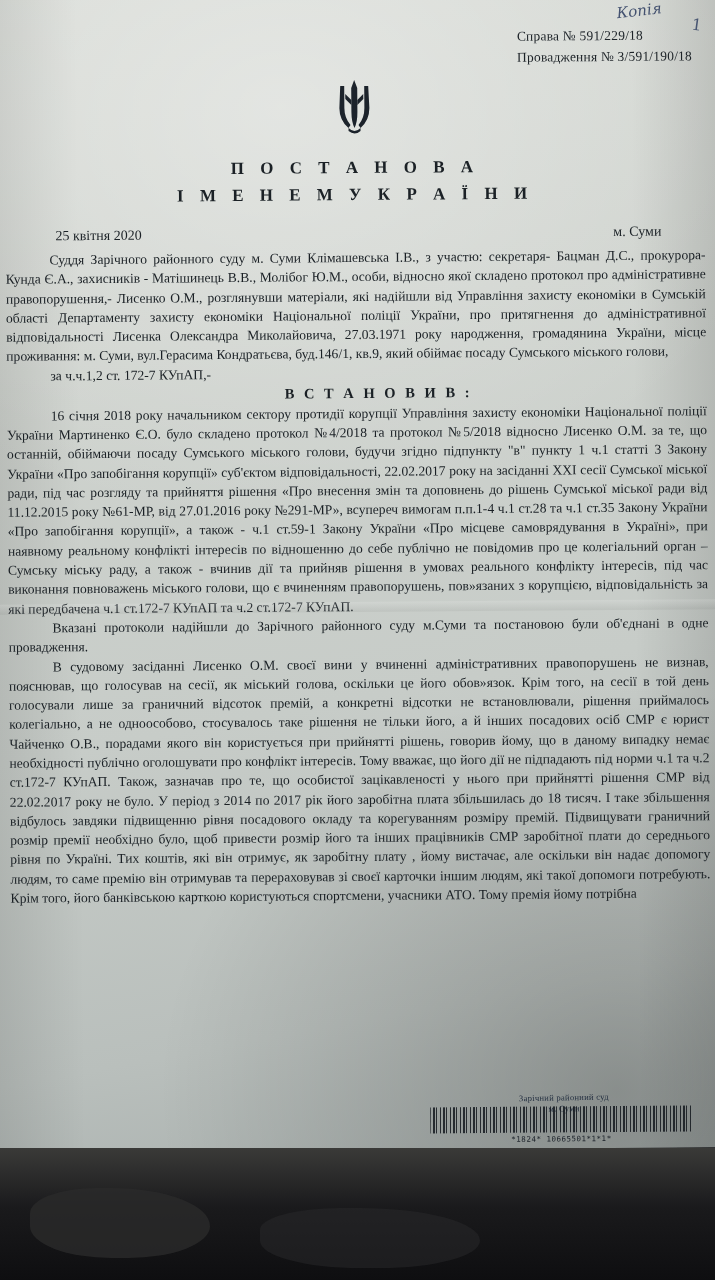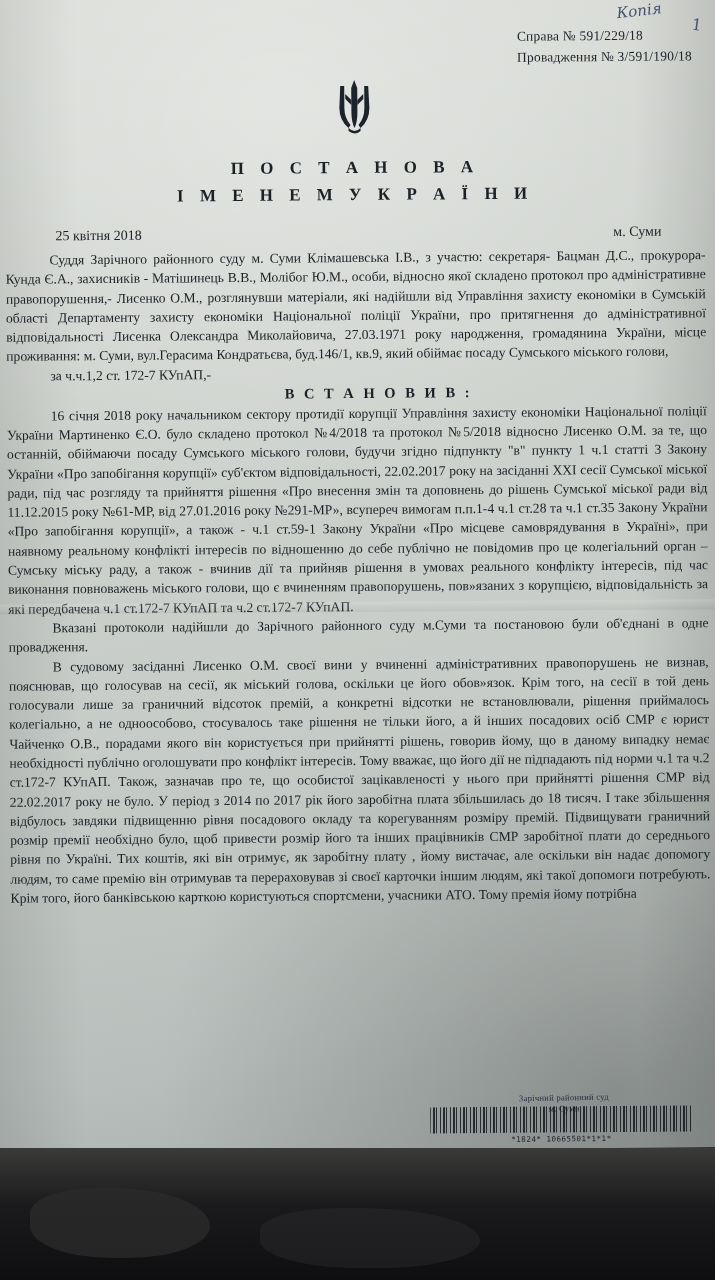--- a/index.html
+++ b/index.html
@@ -238,21 +238,21 @@
           </g>
         </svg>
       </div>
 
       <div class="title-block">
         <div class="title-main">П О С Т А Н О В А</div>
         <div class="title-sub">І М Е Н Е М   У К Р А Ї Н И</div>
       </div>
 
       <div class="daterow">
-        <div>25 квітня 2018</div>
+        <div>25 квітня 2020</div>
         <div class="city">м. Суми</div>
       </div>
 
       <div class="body">
         <p>Суддя Зарічного районного суду м. Суми Клімашевська І.В., з участю: секретаря- Бацман Д.С., прокурора- Кунда Є.А., захисників - Матішинець В.В., Молібог Ю.М., особи, відносно якої складено протокол про адміністративне правопорушення,- Лисенко О.М., розглянувши матеріали, які надійшли від Управління захисту економіки в Сумській області Департаменту захисту економіки Національної поліції України, про притягнення до адміністративної відповідальності Лисенка Олександра Миколайовича, 27.03.1971 року народження, громадянина України, місце проживання: м. Суми, вул.Герасима Кондратьєва, буд.146/1, кв.9, який обіймає посаду Сумського міського голови,</p>
         <p>за ч.ч.1,2 ст. 172-7 КУпАП,-</p>
         <p class="center-head">В С Т А Н О В И В :</p>
         <p>16 січня 2018 року начальником сектору протидії корупції Управління захисту економіки Національної поліції України Мартиненко Є.О. було складено протокол №4/2018 та протокол №5/2018 відносно Лисенко О.М. за те, що останній, обіймаючи посаду Сумського міського голови, будучи згідно підпункту "в" пункту 1 ч.1 статті 3 Закону України «Про запобігання корупції» суб'єктом відповідальності, 22.02.2017 року на засіданні ХХІ сесії Сумської міської ради, під час розгляду та прийняття рішення «Про внесення змін та доповнень до рішень Сумської міської ради від 11.12.2015 року №61-МР, від 27.01.2016 року №291-МР», всупереч вимогам п.п.1-4 ч.1 ст.28 та ч.1 ст.35 Закону України «Про запобігання корупції», а також - ч.1 ст.59-1 Закону України «Про місцеве самоврядування в Україні», при наявному реальному конфлікті інтересів по відношенню до себе публічно не повідомив про це колегіальний орган – Сумську міську раду, а також - вчинив дії та прийняв рішення в умовах реального конфлікту інтересів, під час виконання повноважень міського голови, що є вчиненням правопорушень, пов»язаних з корупцією, відповідальність за які передбачена ч.1 ст.172-7 КУпАП та ч.2 ст.172-7 КУпАП.</p>
         <p>Вказані протоколи надійшли до Зарічного районного суду м.Суми та постановою були об'єднані в одне провадження.</p>
         <p>В судовому засіданні Лисенко О.М. своєї вини у вчиненні адміністративних правопорушень не визнав, пояснював, що голосував на сесії, як міський голова, оскільки це його обов»язок. Крім того, на сесії в той день голосували лише за граничний відсоток премій, а конкретні відсотки не встановлювали, рішення приймалось колегіально, а не одноособово, стосувалось таке рішення не тільки його, а й інших посадових осіб СМР є юрист Чайченко О.В., порадами якого він користується при прийнятті рішень, говорив йому, що в даному випадку немає необхідності публічно оголошувати про конфлікт інтересів. Тому вважає, що його дії не підпадають під норми ч.1 та ч.2 ст.172-7 КУпАП. Також, зазначав про те, що особистої зацікавленості у нього при прийнятті рішення СМР від 22.02.2017 року не було. У період з 2014 по 2017 рік його заробітна плата збільшилась до 18 тисяч. І таке збільшення відбулось завдяки підвищенню рівня посадового окладу та корегуванням розміру премій. Підвищувати граничний розмір премії необхідно було, щоб привести розмір його та інших працівників СМР заробітної плати до середнього рівня по Україні. Тих коштів, які він отримує, як заробітну плату , йому вистачає, але оскільки він надає допомогу людям, то саме премію він отримував та перераховував зі своєї карточки іншим людям, які такої допомоги потребують. Крім того, його банківською карткою користуються спортсмени, учасники АТО. Тому премія йому потрібна</p>

